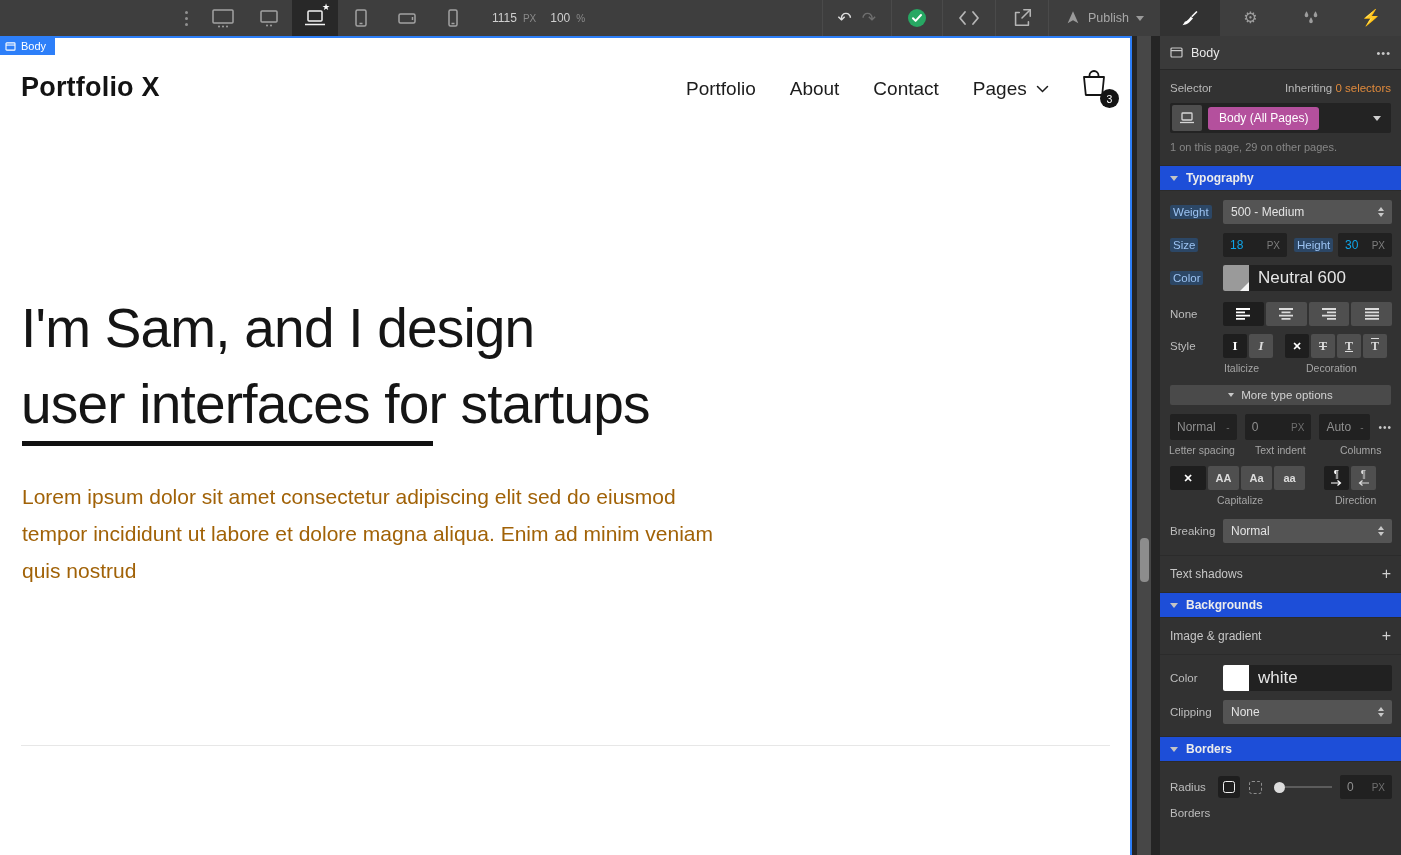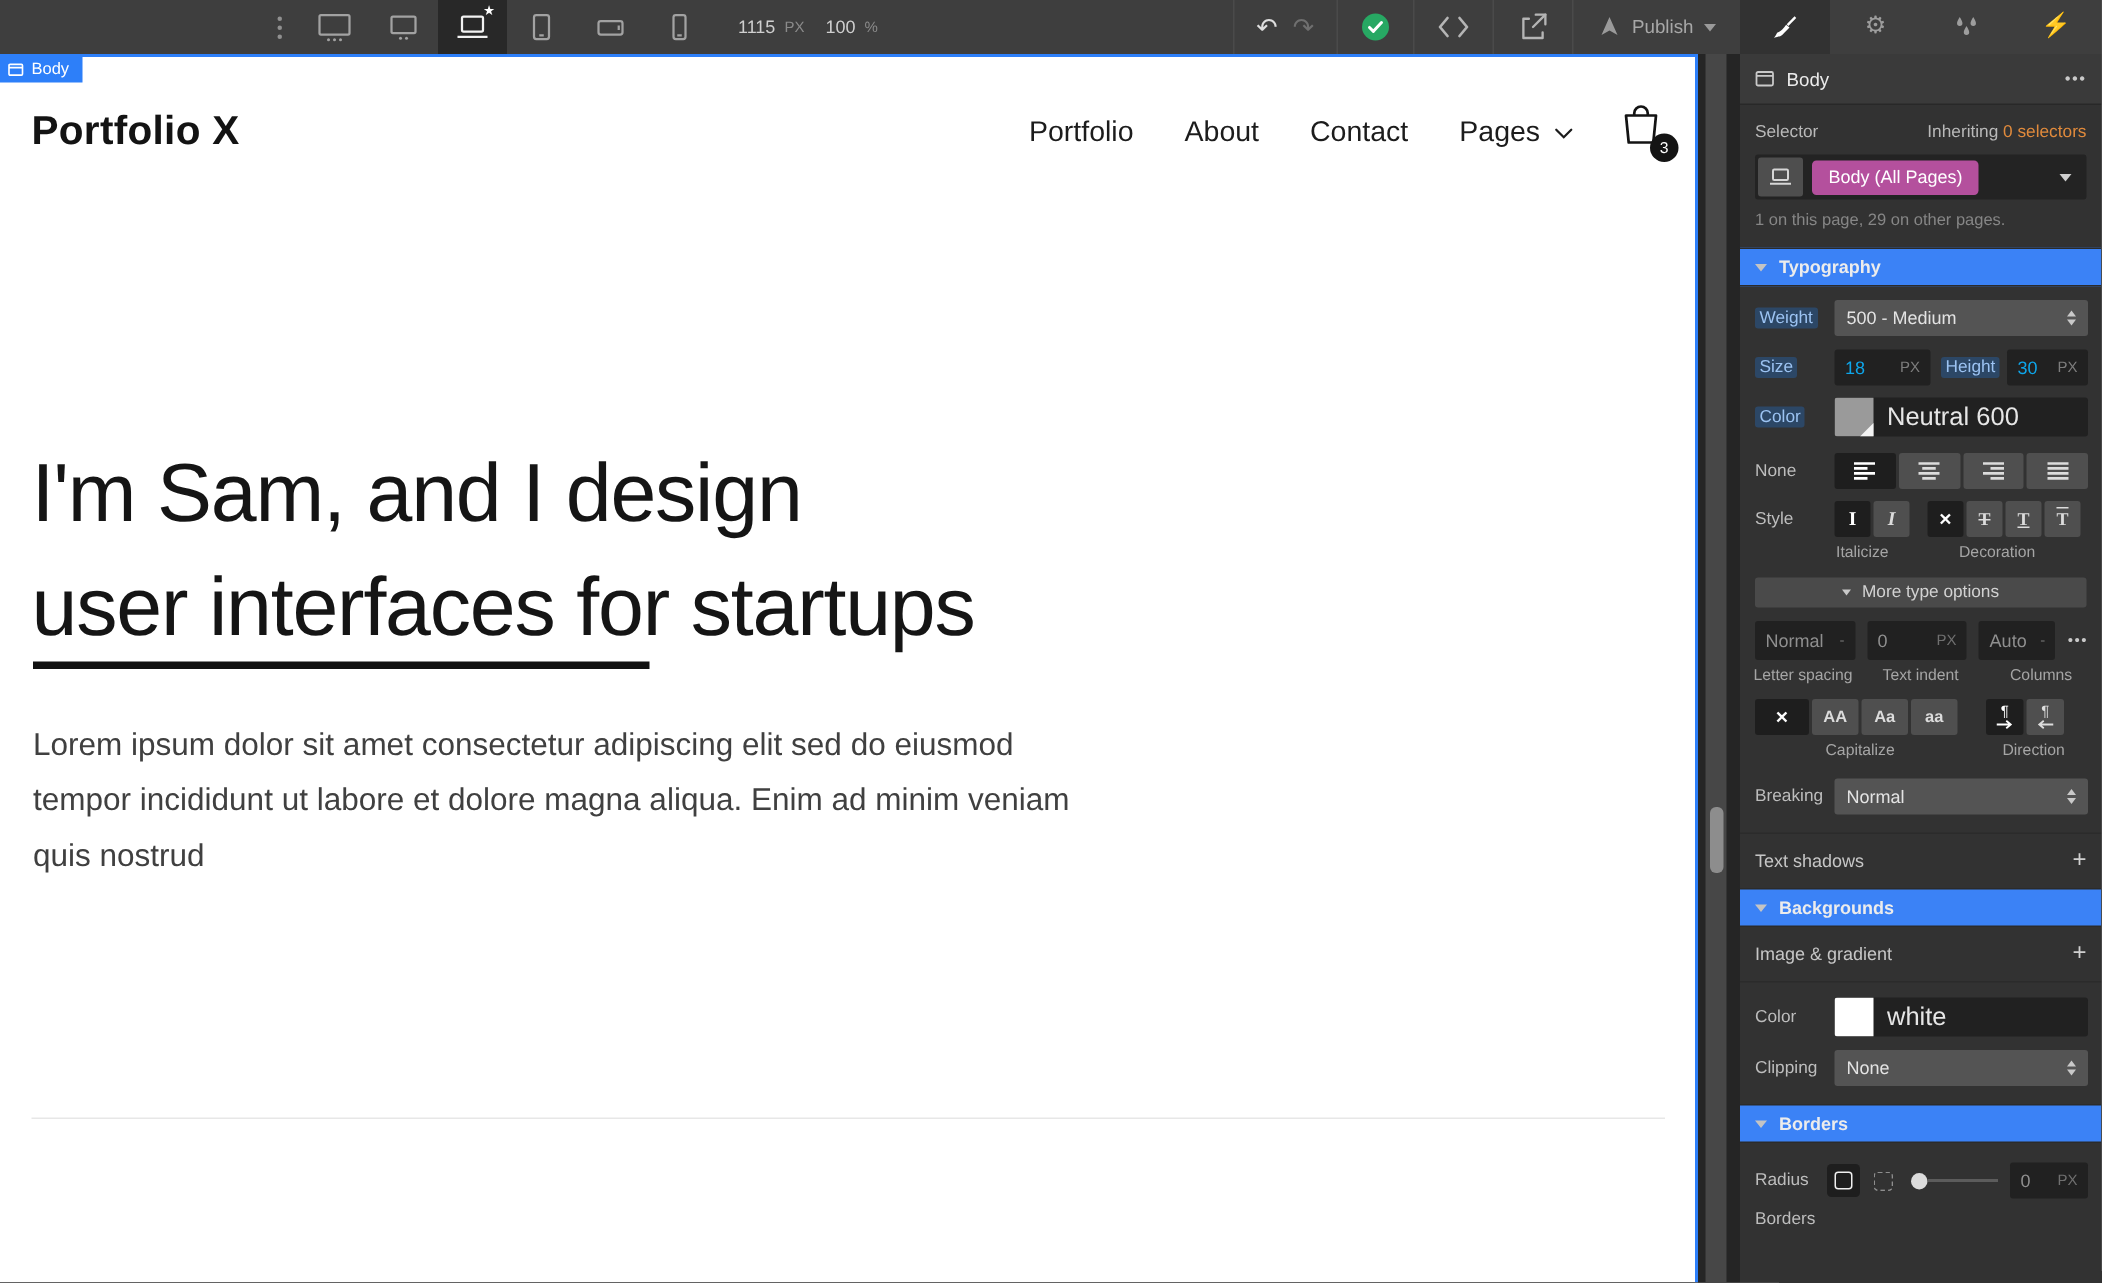--- a/index.html
+++ b/index.html
@@ -39,21 +39,21 @@
   .canvas { position:absolute; top:36px; left:0; width:1132px; height:819px; background:#ffffff; border-top:2px solid #2d7ff9; border-right:2px solid #2d7ff9; overflow:hidden; }
   .body-badge { position:absolute; top:0; left:0; background:#2d7ff9; color:#fff; font-size:11px; padding:2px 9px 3px 5px; display:flex; align-items:center; gap:5px; }
   .site-logo { position:absolute; left:21px; top:34px; font-size:27px; font-weight:700; color:#131313; letter-spacing:.2px; cursor:pointer; }
   .nav-links { position:absolute; left:686px; top:40px; display:flex; gap:34px; font-size:19px; color:#1c1c1c; }
   .nav-link { cursor:pointer; display:flex; align-items:center; gap:9px; }
   .cart { position:absolute; left:1080px; top:30px; width:46px; height:46px; cursor:pointer; }
   .cart-badge { position:absolute; left:20px; top:21px; width:19px; height:19px; border-radius:50%; background:#141414; color:#fff; font-size:10.5px; display:flex; align-items:center; justify-content:center; }
   .hero-heading { position:absolute; left:21px; top:252px; font-size:55px; line-height:76px; font-weight:500; color:#151515; letter-spacing:-0.8px; }
   .hero-heading span { display:block; }
   .heading-underline { position:absolute; left:22px; top:403px; width:411px; height:5px; background:#111; }
-  .hero-paragraph { position:absolute; left:22px; top:440px; width:700px; font-size:21px; line-height:37px; color:#404040; }
+  .hero-paragraph { position:absolute; left:22px; top:440px; width:700px; font-size:21px; line-height:37px; color:#a16207; }
   .content-divider { position:absolute; left:21px; top:707px; width:1089px; height:1px; background:#e7e7e7; }
 
   
   .gutter { position:absolute; top:36px; left:1132px; width:28px; height:819px; background:#252525; }
   .gutter-track { position:absolute; left:5px; top:0; width:14px; height:100%; background:#474747; }
   .gutter-handle { position:absolute; left:8px; top:502px; width:9px; height:44px; background:#8d8d8d; border-radius:4px; cursor:col-resize; }
 
   
   .panel { position:absolute; top:36px; left:1160px; width:241px; height:819px; background:#323232; overflow:hidden; color:#c4c4c4; font-size:11.5px; }
   .p-header { height:34px; background:#3a3a3a; border-bottom:1px solid #282828; display:flex; align-items:center; padding:0 10px; gap:8px; }
@@ -61,21 +61,21 @@
   .p-menu { margin-left:auto; color:#c9c9c9; font-size:11px; letter-spacing:1px; cursor:pointer; }
   .p-selector { padding:12px 10px 12px; }
   .sel-row1 { display:flex; justify-content:space-between; font-size:11.5px; color:#b9b9b9; }
   .orange { color:#e08a3c; }
   .sel-combo { margin-top:9px; height:30px; background:#232323; border-radius:2px; display:flex; align-items:center; padding:2px; cursor:pointer; }
   .sel-bp-btn { width:30px; height:26px; background:#4e4e4e; border-radius:2px; display:flex; align-items:center; justify-content:center; color:#d6d6d6; cursor:pointer; }
   .sel-tag { margin-left:6px; background:#b4509d; color:#fff; font-size:12px; padding:4px 11px 5px; border-radius:3px; }
   .sel-caret { margin-left:auto; margin-right:8px; width:0; height:0; border:4.5px solid transparent; border-top:5.5px solid #cfcfcf; margin-top:5px; }
   .sel-usage { margin-top:8px; color:#868686; font-size:11px; }
 
-  .sec-h { height:26px; background:#3b82f6; border-top:1px solid #2b2b2b; border-bottom:1px solid #2b2b2b; display:flex; align-items:center; padding:0 10px; cursor:pointer; }
+  .sec-h { height:26px; background:#1d4ed8; border-top:1px solid #2b2b2b; border-bottom:1px solid #2b2b2b; display:flex; align-items:center; padding:0 10px; cursor:pointer; }
   .sec-h .tri { width:0; height:0; border-left:4px solid transparent; border-right:4px solid transparent; border-top:5px solid #c4c4c4; margin-right:8px; }
   .sec-h .t { color:#ececec; font-weight:700; font-size:12px; }
 
   .row { display:flex; align-items:center; padding:0 9px 0 10px; margin-top:9px; }
   .lbl { width:53px; flex-shrink:0; font-size:11.5px; color:#bdbdbd; }
   .lbl.blue span { color:#9cc3f2; background:#2c4766; padding:1px 3px; border-radius:2px; }
   .dropdown { flex:1; height:24px; background:#545454; border-radius:2px; display:flex; align-items:center; padding:0 8px; font-size:12px; color:#e3e3e3; cursor:pointer; }
   .stepper { margin-left:auto; display:flex; flex-direction:column; gap:2px; }
   .stepper i { width:0; height:0; border-left:3.5px solid transparent; border-right:3.5px solid transparent; display:block; }
   .stepper .up { border-bottom:4px solid #c9c9c9; }

